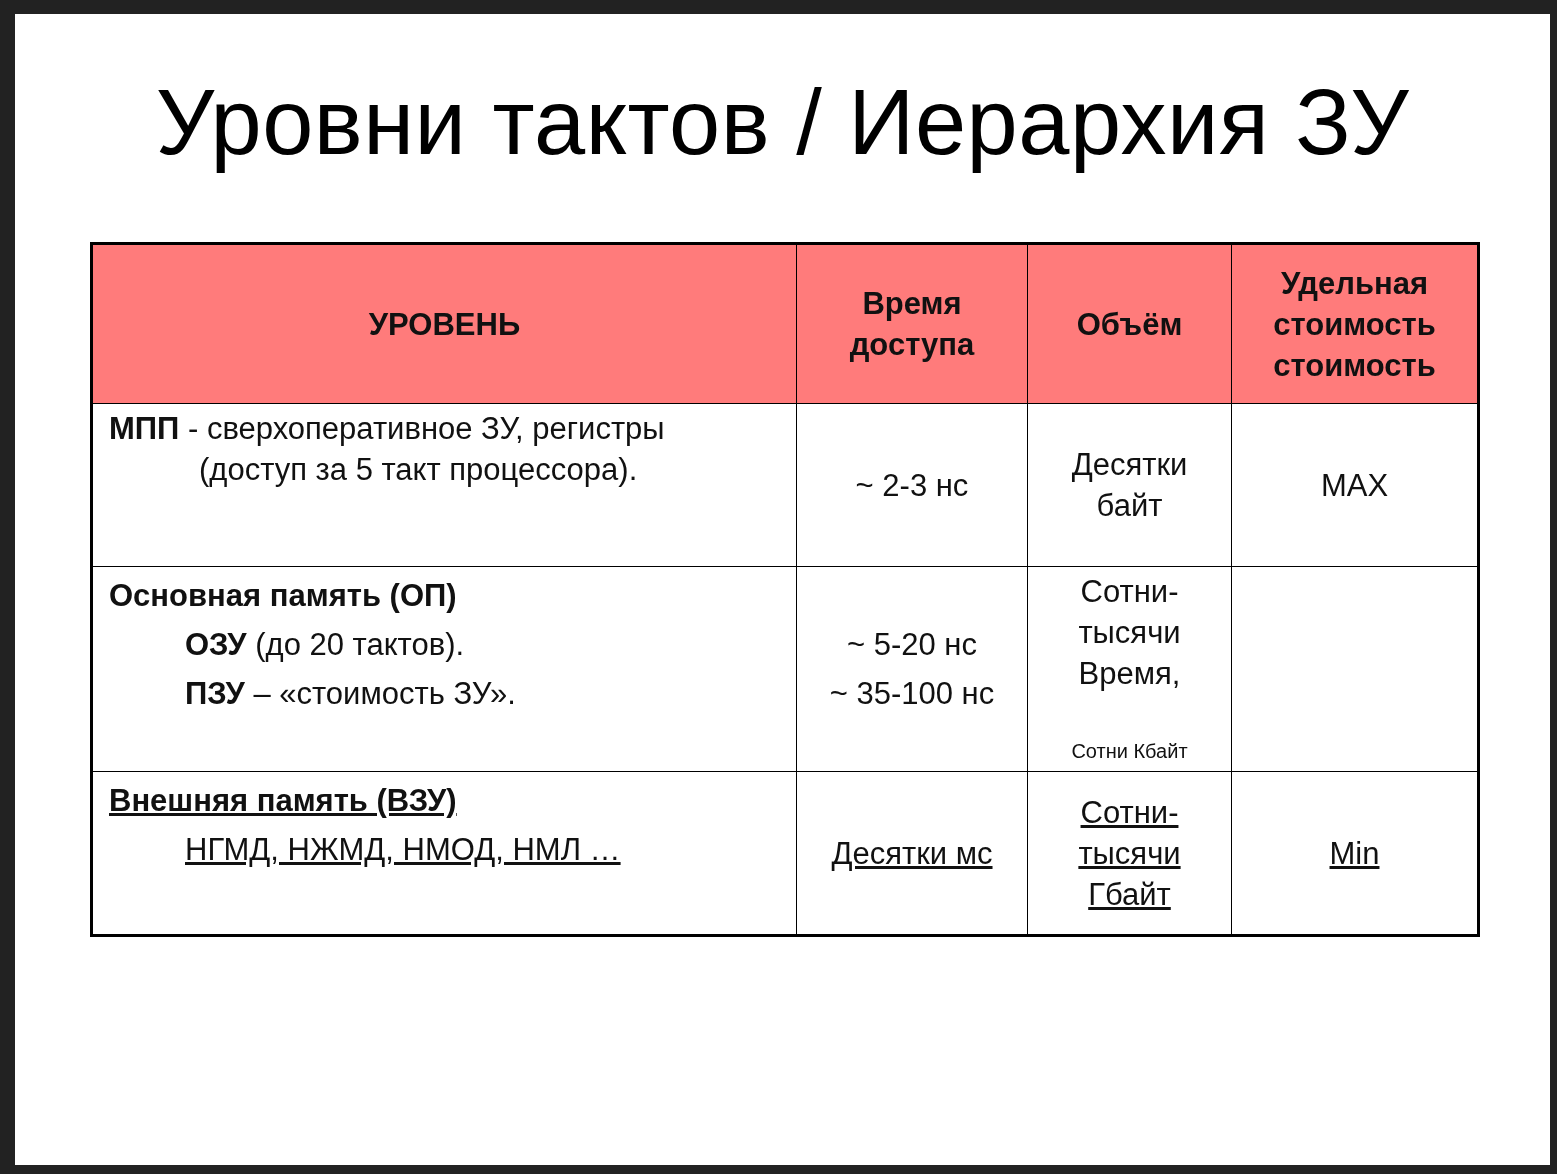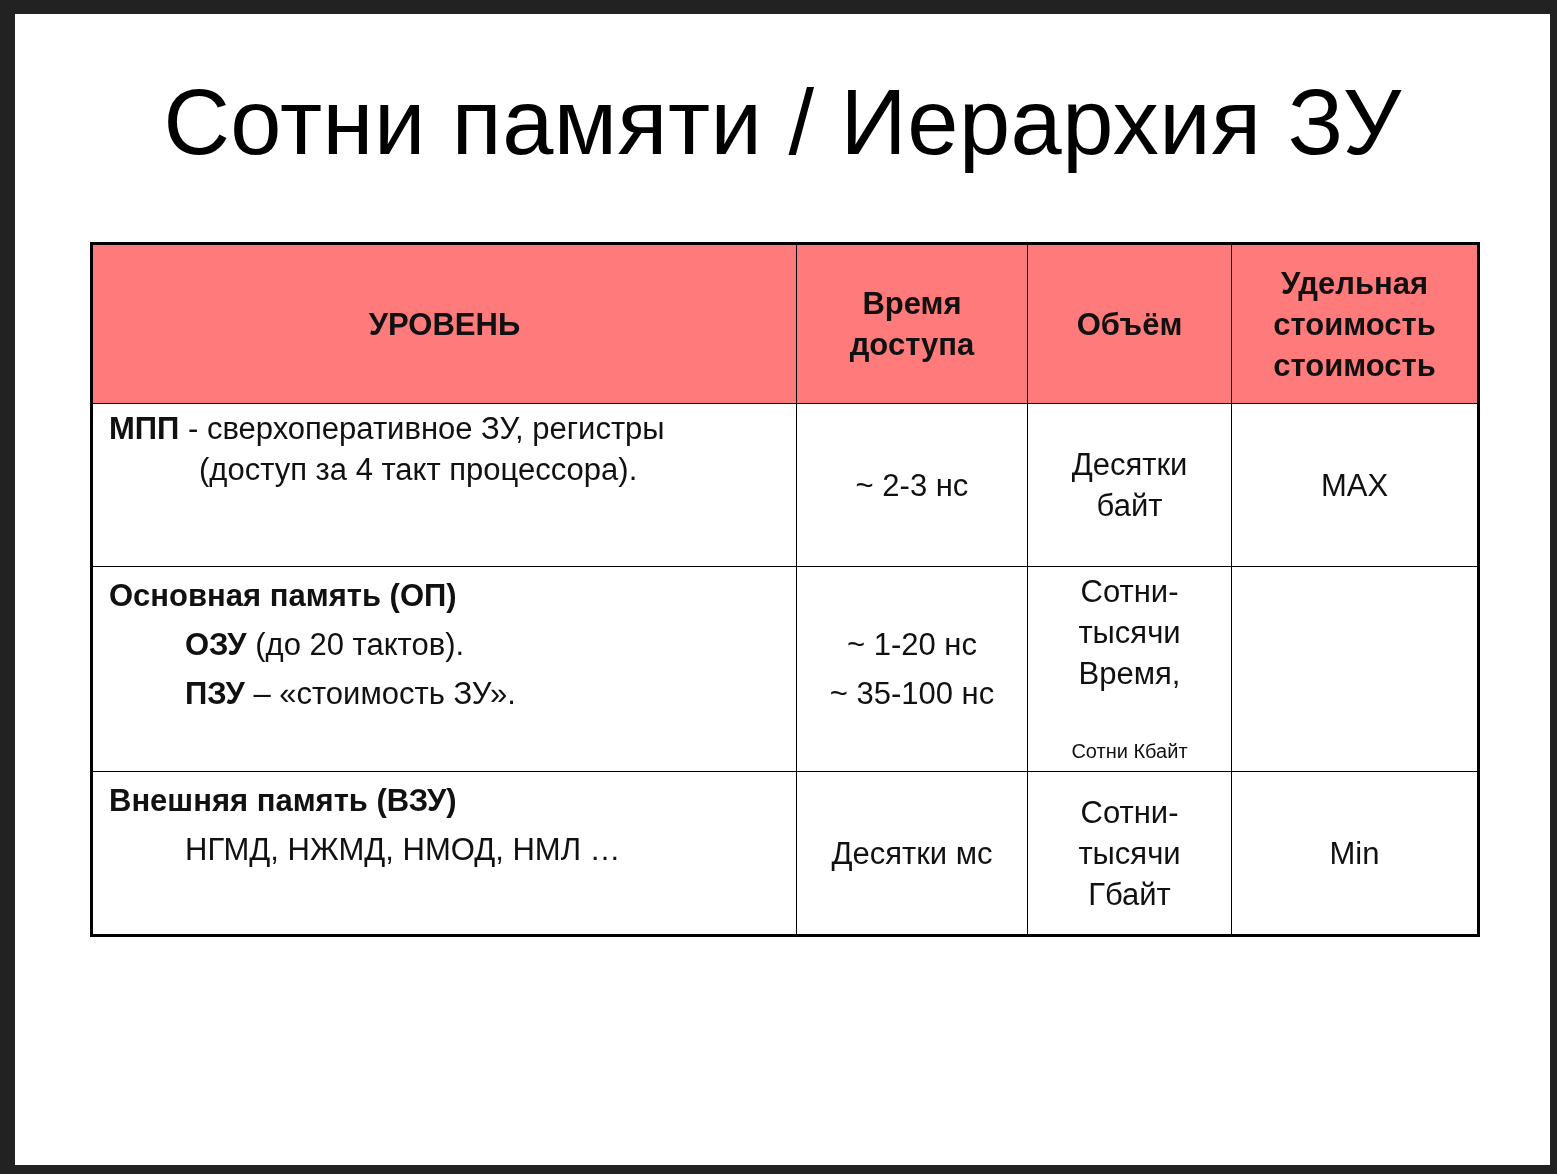--- a/index.html
+++ b/index.html
@@ -56,33 +56,33 @@
     vertical-align: middle;
   }
   table.mem tbody td.level {
     text-align: left;
     vertical-align: top;
     padding: 4px 0 0 16px;
   }
   .r1 td { height: 158px; }
   .r2 td { height: 201px; }
   .r3 td { height: 200px; }
-  .r4 td { height: 158px; }
+  .r4 td { height: 158px; text-decoration: underline; }
   .b { font-weight: bold; }
   .indent1 { padding-left: 90px; display: block; }
   .indent2 { padding-left: 76px; display: block; }
   .gap { display: block; line-height: 49px; }
   .small { font-size: 20px; line-height: 34px; display: block; margin-top: 40px; }
   .line { display: block; }
 </style>
 </head>
 <body>
 
 <div class="slide">
-  <div class="title">Сотни памяти / Иерархия ЗУ</div>
+  <div class="title">Уровни тактов / Иерархия ЗУ</div>
 
   <table class="mem">
     <colgroup>
       <col style="width:705px">
       <col style="width:231px">
       <col style="width:204px">
       <col style="width:247px">
     </colgroup>
     <thead>
       <tr>
@@ -97,41 +97,41 @@
           <span class="line">стоимость</span>
           <span class="line">стоимость</span>
         </th>
       </tr>
     </thead>
     <tbody>
 
       <tr class="r1">
         <td class="level">
           <span class="line"><span class="b">МПП</span><span> - сверхоперативное ЗУ, регистры</span></span>
-          <span class="indent1">(доступ за 4 такт процессора).</span>
+          <span class="indent1">(доступ за 5 такт процессора).</span>
         </td>
         <td>
           <span class="line">~ 2-3 нс</span>
         </td>
         <td>
           <span class="line">Десятки</span>
           <span class="line">байт</span>
         </td>
         <td>MAX</td>
       </tr>
 
 
       <tr class="r3">
         <td class="level">
           <span class="gap b">Основная память (ОП)</span>
           <span class="gap indent2"><span class="b">ОЗУ</span><span> (до 20 тактов).</span></span>
           <span class="gap indent2"><span class="b">ПЗУ</span><span> – «стоимость ЗУ».</span></span>
         </td>
         <td>
-          <span class="gap">~ 1-20 нс</span>
+          <span class="gap">~ 5-20 нс</span>
           <span class="gap">~ 35-100 нс</span>
         </td>
         <td>
           <span class="line">Сотни-</span>
           <span class="line">тысячи</span>
           <span class="line">Время,</span>
           <span class="small">Сотни Кбайт</span>
         </td>
         <td></td>
       </tr>

